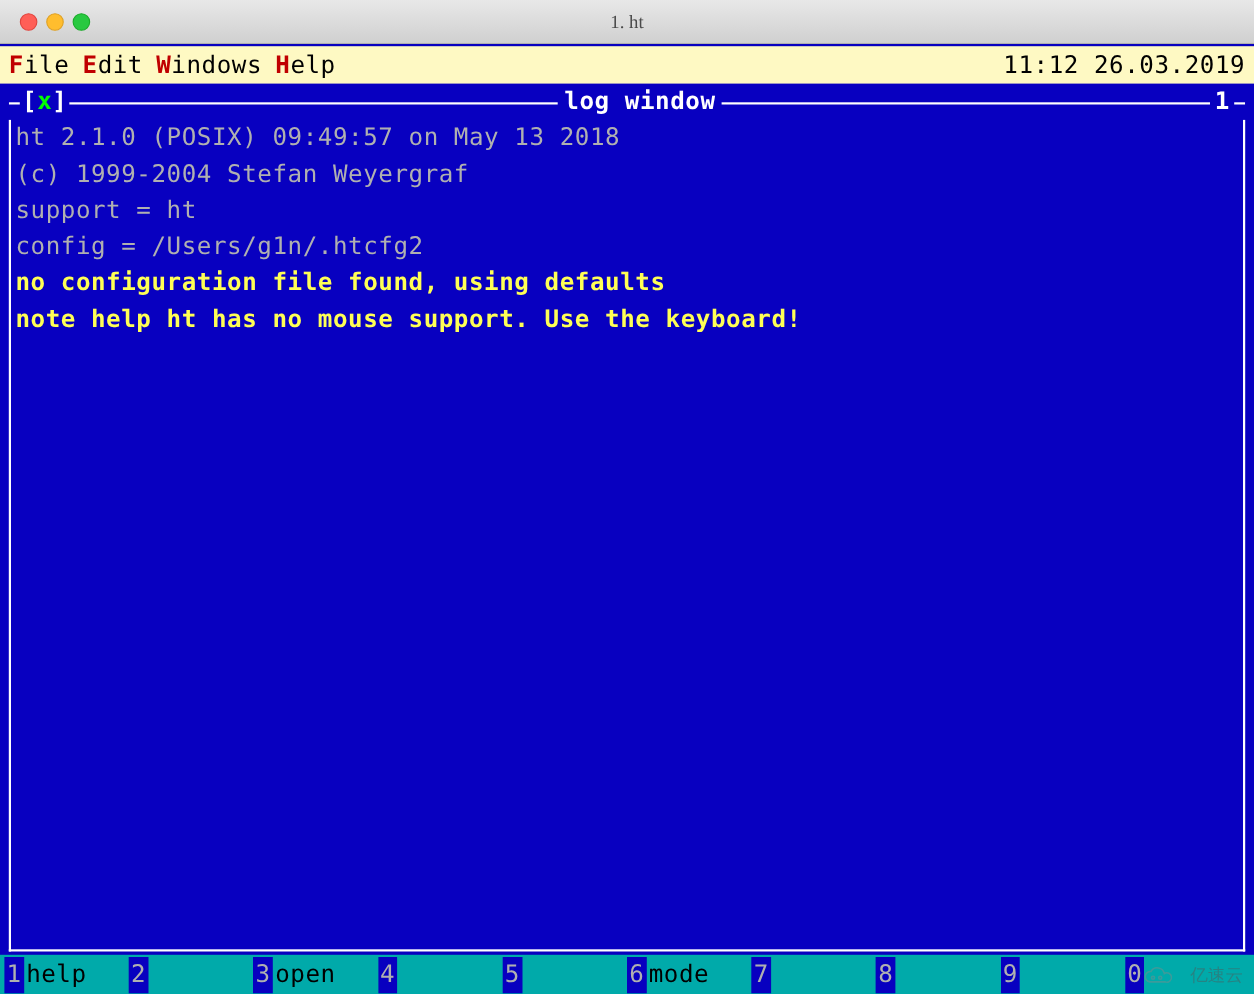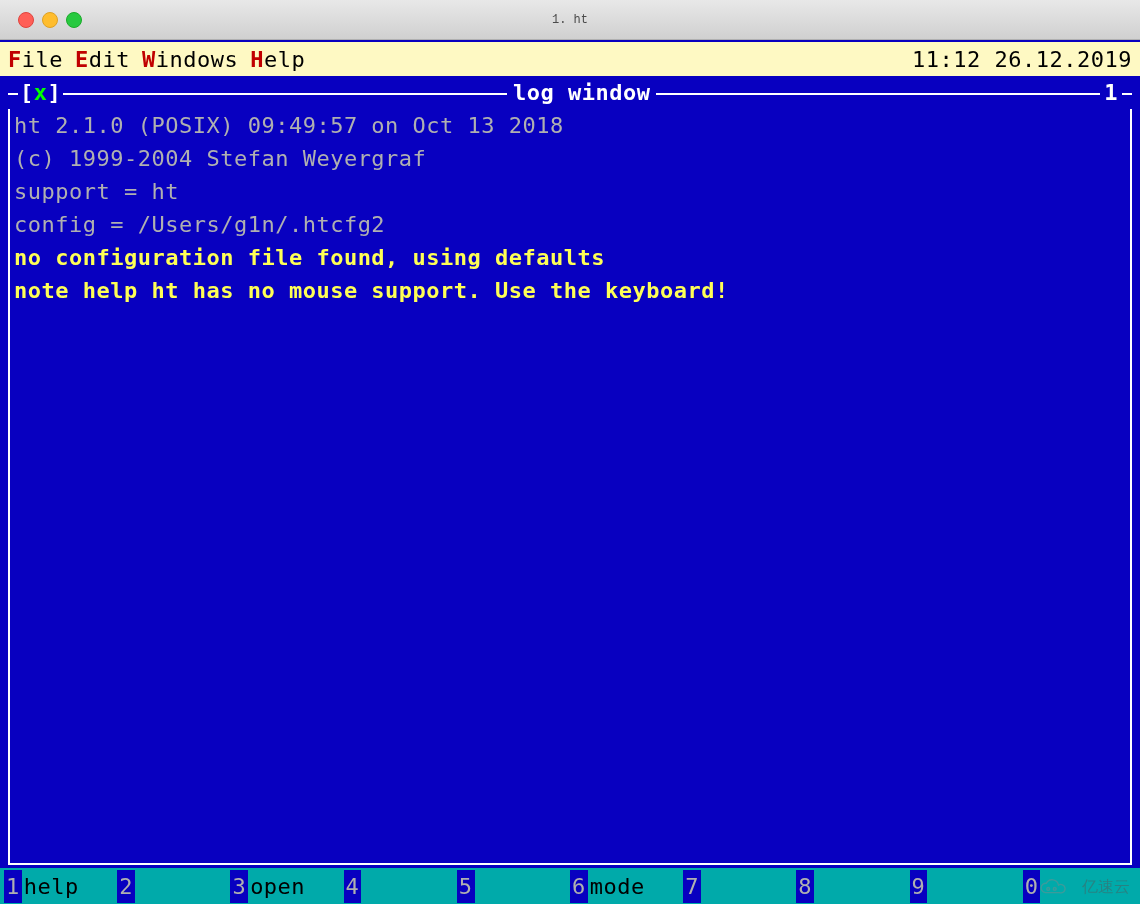--- a/index.html
+++ b/index.html
@@ -35,22 +35,22 @@
     }
     .light.red { background: #ff5f57; border: 1px solid #e0443e; }
     .light.yellow { background: #ffbd2e; border: 1px solid #dfa123; }
     .light.green { background: #28c940; border: 1px solid #1aab29; }
     .window-title {
       position: absolute;
       left: 0;
       right: 0;
       text-align: center;
       color: #4a4a4a;
-      font-size: 12px;
-      font-family: Liberation Mono, monospace;
+      font-size: 17px;
+      font-family: Liberation Serif, serif;
       pointer-events: none;
     }
     .terminal {
       background: #0800c0;
       height: calc(904px - 40px);
       font-size: 22px;
       line-height: 1.5;
       letter-spacing: 0.5px;
       padding: 2px 0;
       position: relative;
@@ -183,35 +183,35 @@
 </div>
 
 <div class="terminal">
   <div class="menubar">
     <div class="menus">
       <span class="menu-item"><span class="hotkey">F</span><span>ile</span></span>
       <span class="menu-item"><span class="hotkey">E</span><span>dit</span></span>
       <span class="menu-item"><span class="hotkey">W</span><span>indows</span></span>
       <span class="menu-item"><span class="hotkey">H</span><span>elp</span></span>
     </div>
-    <div class="clock">11:12 26.12.2019</div>
+    <div class="clock">11:12 26.03.2019</div>
   </div>
 
   <div class="log-frame">
     <div class="frame-top">
       <div class="frame-line" style="flex:0 0 10px"></div>
       <span class="close-box"><span>[</span><span class="close-x">x</span><span>]</span></span>
       <div class="frame-line"></div>
       <span class="frame-title">log window</span>
       <div class="frame-line"></div>
       <span class="frame-num">1</span>
       <div class="frame-line" style="flex:0 0 10px"></div>
     </div>
     <div class="frame-body">
-      <div class="log-line">ht 2.1.0 (POSIX) 09:49:57 on Oct 13 2018</div>
+      <div class="log-line">ht 2.1.0 (POSIX) 09:49:57 on May 13 2018</div>
       <div class="log-line">(c) 1999-2004 Stefan Weyergraf</div>
       <div class="log-line">support = ht</div>
       <div class="log-line">config = /Users/g1n/.htcfg2</div>
       <div class="log-line highlight">no configuration file found, using defaults</div>
       <div class="log-line highlight">note help ht has no mouse support. Use the keyboard!</div>
     </div>
   </div>
 
   <div class="fkeys">
     <div class="fkey">

